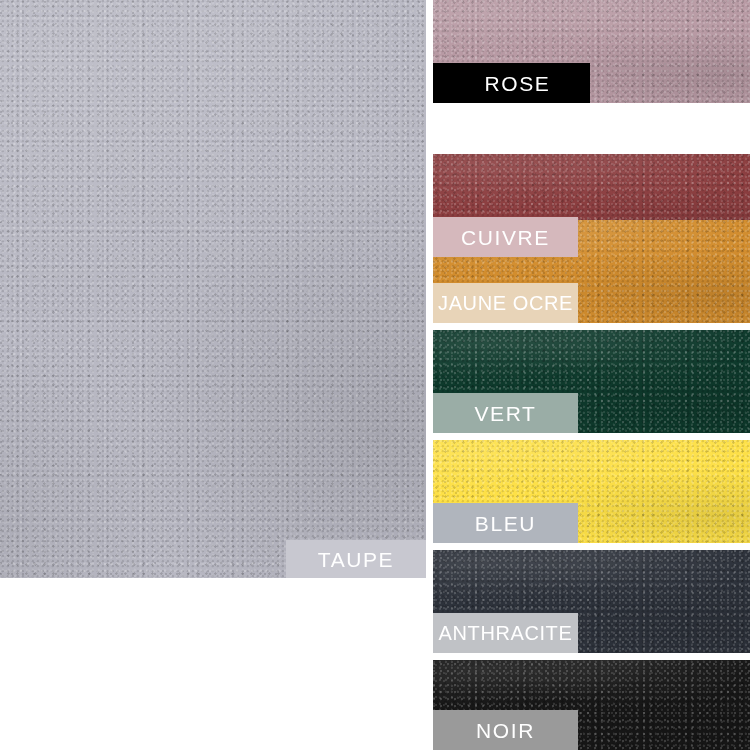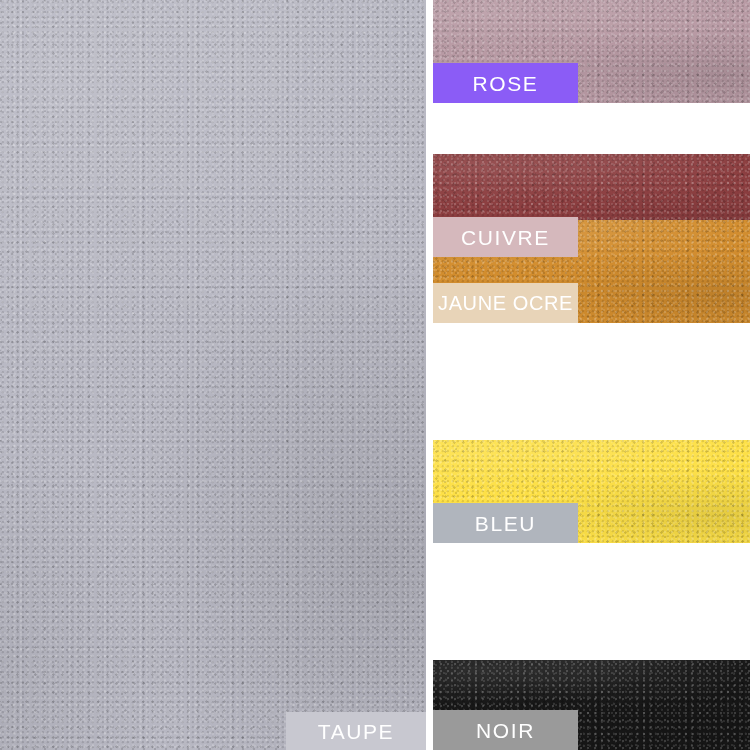--- a/index.html
+++ b/index.html
@@ -53,21 +53,21 @@
       radial-gradient(ellipse 45% 55% at 58% 12%, rgba(255,255,255,.07), transparent 70%),
       radial-gradient(ellipse 50% 35% at 10% 80%, rgba(0,0,0,.07), transparent 70%);
   }
 
   
   .hero {
     position: absolute;
     left: 0;
     top: 0;
     width: 426px;
-    height: 750px;
+    height: 578px;
   }
 
   
   .swatch-column {
     position: absolute;
     left: 433px;
     top: 0;
     width: 317px;
     height: 750px;
   }
@@ -109,37 +109,47 @@
 <div class="board" style="background: rgb(255, 255, 255);">
 
   <div class="hero fabric" style="background-color: rgb(185, 185, 196);">
     <div class="label-band" style="background-color: rgb(200, 200, 208); width: 140px;">
       <span class="label-text" style="color: rgb(255, 255, 255);">TAUPE</span>
     </div>
   </div>
 
   <div class="swatch-column">
       <div class="swatch fabric" style="top: 0px; height: 103px; background-color: rgb(184, 154, 164);">
-        <div class="label-band" style="background-color: #8b5cf6; width: 145px;">
+        <div class="label-band" style="background-color: #000000; width: 145px; padding-left: 12px;">
           <span class="label-text">ROSE</span>
         </div>
       </div>
       <div class="swatch fabric" style="top: 110px; height: 103px; background-color: rgb(140, 62, 64); margin-top: 44px;">
         <div class="label-band" style="background-color: rgb(213, 184, 188); width: 145px;">
           <span class="label-text">CUIVRE</span>
         </div>
       </div>
       <div class="swatch fabric" style="top: 220px; height: 103px; background-color: rgb(210, 141, 46);">
         <div class="label-band" style="background-color: rgb(232, 212, 184); width: 145px;">
           <span class="label-text" style="font-size: 20px; letter-spacing: 0.6px;">JAUNE OCRE</span>
         </div>
       </div>
+      <div class="swatch fabric" style="top: 330px; height: 103px; background-color: rgb(14, 58, 44);">
+        <div class="label-band" style="background-color: rgb(154, 173, 166); width: 145px;">
+          <span class="label-text">VERT</span>
+        </div>
+      </div>
       <div class="swatch fabric" style="top: 440px; height: 103px; background-color: #fde047;">
         <div class="label-band" style="background-color: rgb(176, 181, 189); width: 145px;">
           <span class="label-text">BLEU</span>
+        </div>
+      </div>
+      <div class="swatch fabric" style="top: 550px; height: 103px; background-color: rgb(45, 50, 59);">
+        <div class="label-band" style="background-color: rgb(192, 194, 198); width: 145px;">
+          <span class="label-text" style="font-size: 20px; letter-spacing: 0.6px;">ANTHRACITE</span>
         </div>
       </div>
       <div class="swatch fabric" style="top: 660px; height: 90px; background-color: rgb(23, 23, 23);">
         <div class="label-band" style="background-color: rgb(154, 154, 154); width: 145px;">
           <span class="label-text">NOIR</span>
         </div>
       </div>
     </div>
 
 </div>

